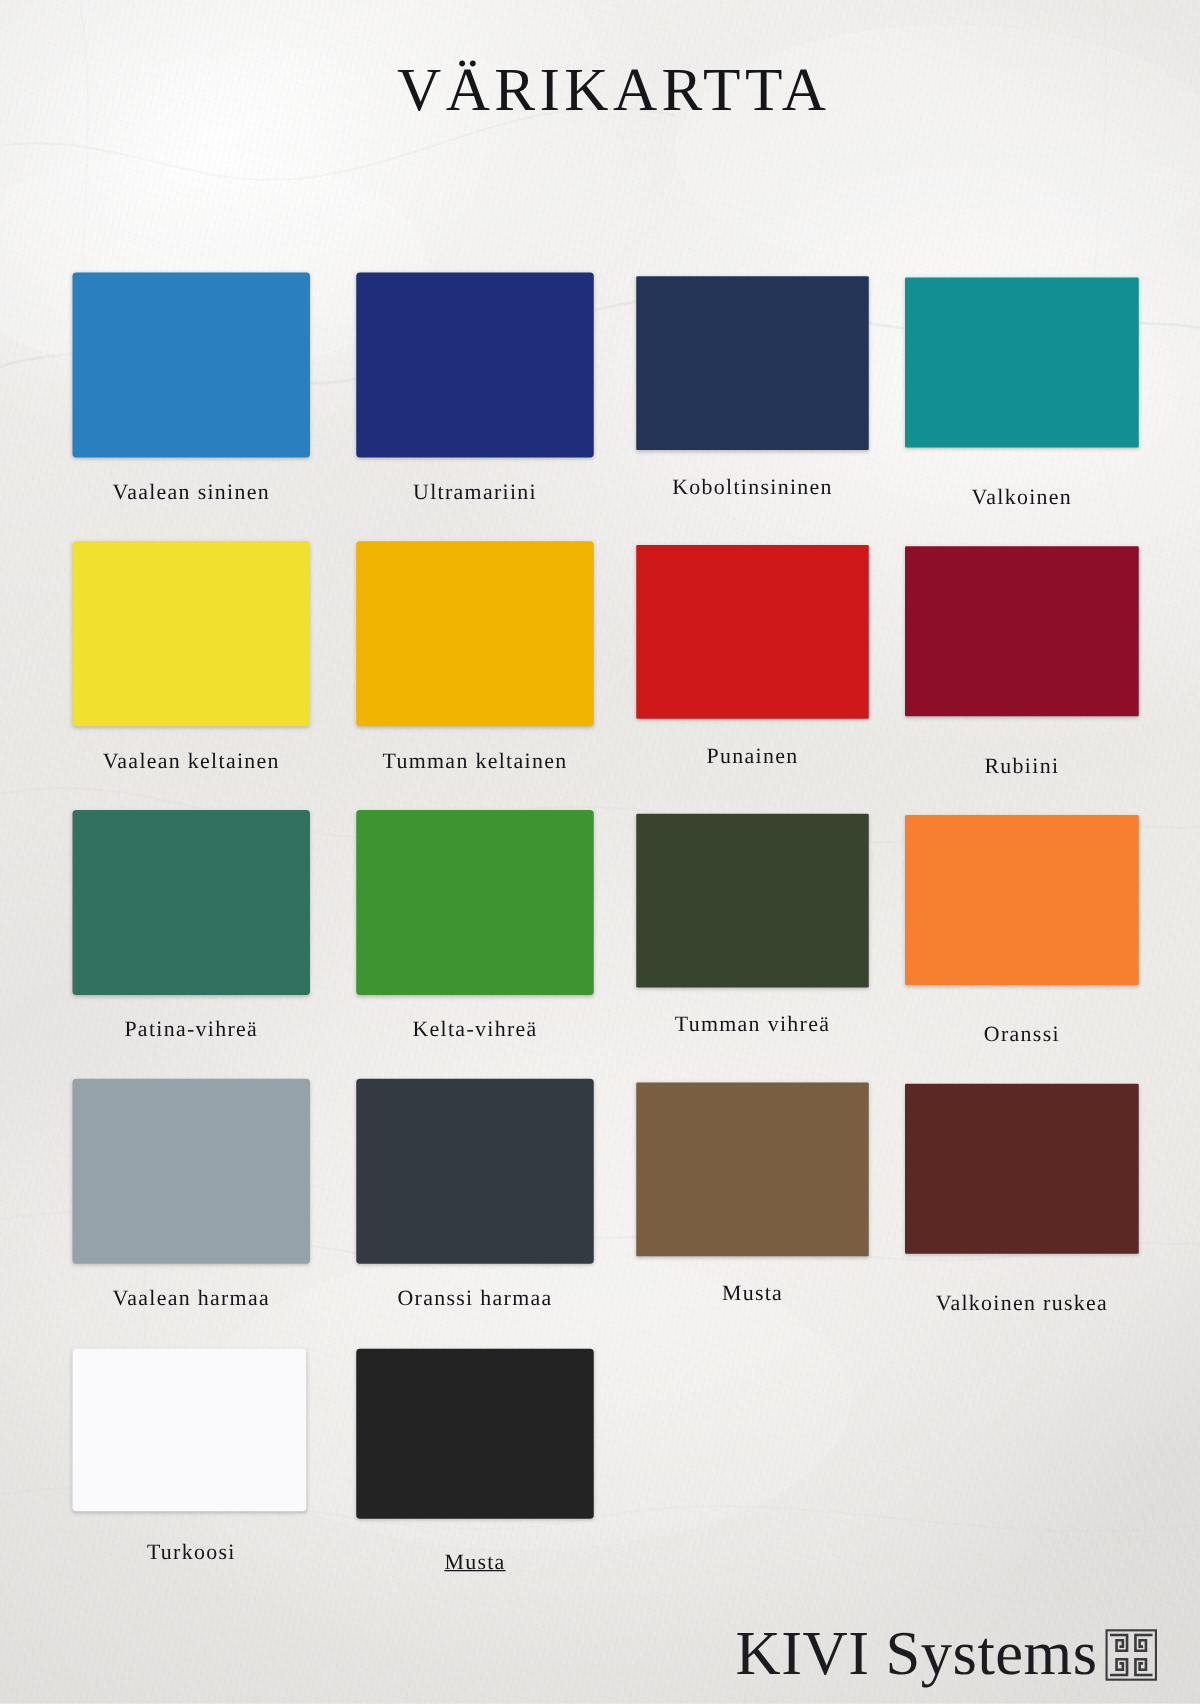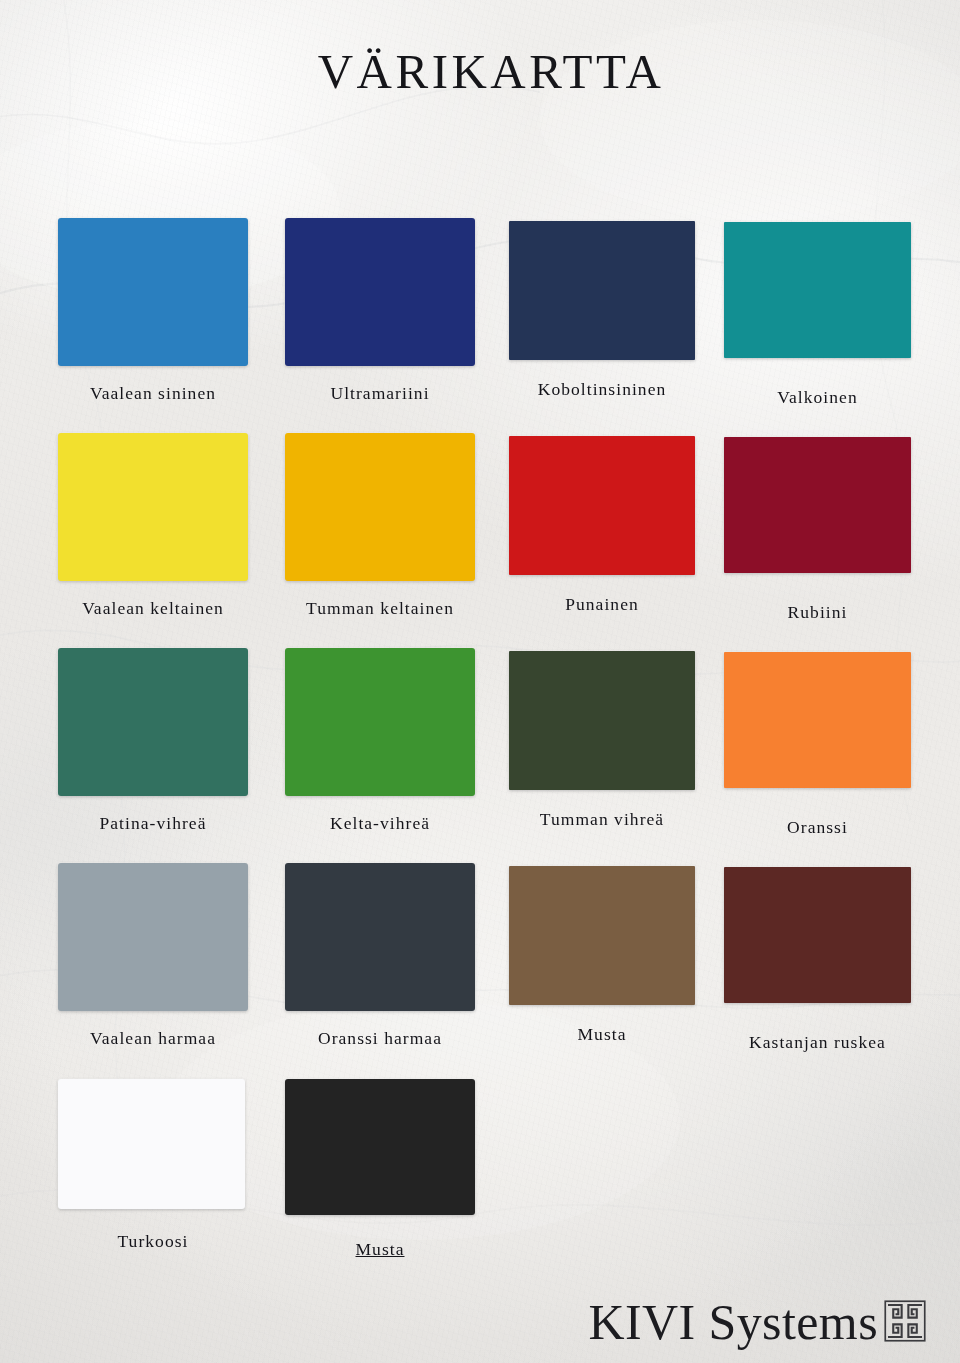--- a/index.html
+++ b/index.html
@@ -142,21 +142,21 @@
   .row-4 .col-0 .swatch-label { top: 164px; }
   .row-4 .col-1 .swatch-chip  { width: 190px; height: 136px; top: 12px; }
   .row-4 .col-1 .swatch-label { top: 172px; text-decoration: underline; }
 
   
   #footer-logo {
     position: absolute;
     right: 34px;
     bottom: 16px;
     display: flex;
-    align-items: center;
+    align-items: flex-end;
     gap: 6px;
   }
   #brand-wordmark {
     font-size: 50px;
     line-height: 1;
     letter-spacing: 0.4px;
     color: #1c1c20;
     font-family: "Liberation Serif", "DejaVu Serif", serif;
     white-space: nowrap;
   }
@@ -262,21 +262,21 @@
       <div class="swatch-cell col-1">
         <div class="swatch-chip" style="background-color: rgb(51, 58, 66);"></div>
         <div class="swatch-label">Oranssi harmaa</div>
       </div>
       <div class="swatch-cell col-2">
         <div class="swatch-chip" style="background-color: rgb(122, 94, 66);"></div>
         <div class="swatch-label">Musta</div>
       </div>
       <div class="swatch-cell col-3">
         <div class="swatch-chip" style="background-color: rgb(92, 40, 36);"></div>
-        <div class="swatch-label">Kastanjan ruskea</div>
+        <div class="swatch-label">Valkoinen ruskea</div>
       </div>
     </section>
 
     <section class="swatch-row row-4">
       <div class="swatch-cell col-0">
         <div class="swatch-chip" style="background-color: rgb(250, 250, 252);"></div>
         <div class="swatch-label">Turkoosi</div>
       </div>
       <div class="swatch-cell col-1">
         <div class="swatch-chip" style="background-color: rgb(35, 35, 35);"></div>

